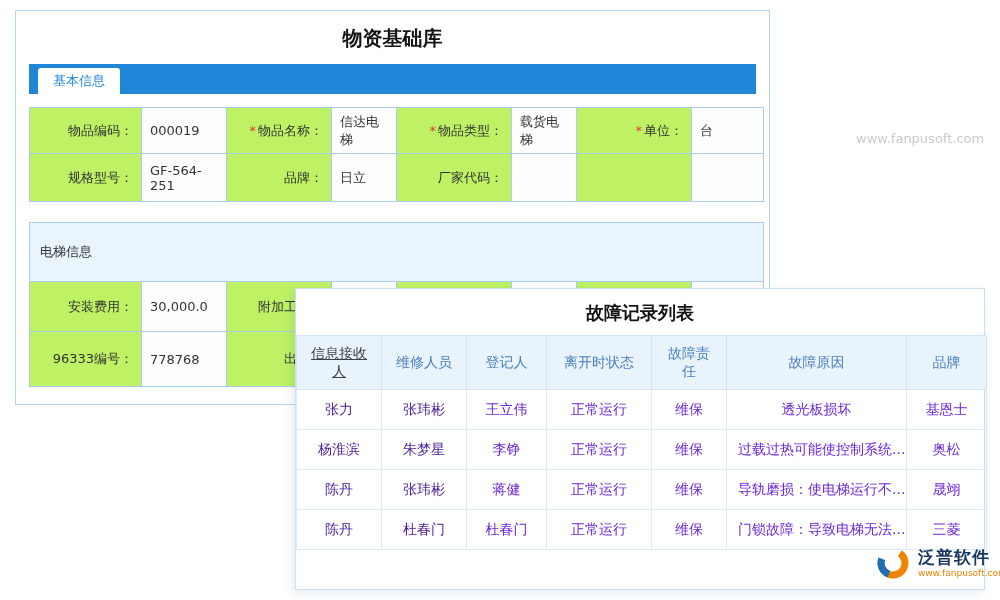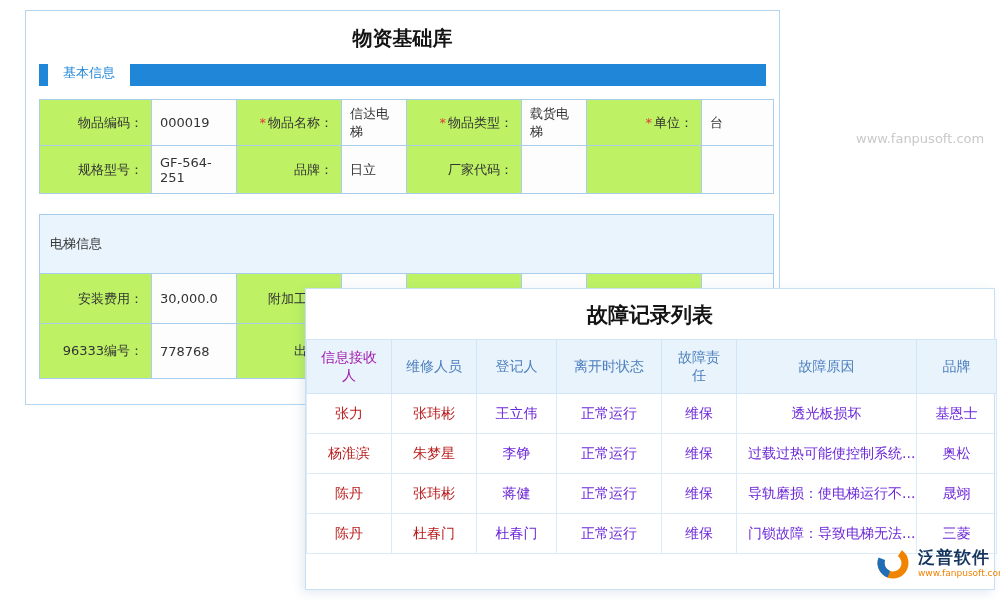--- a/index.html
+++ b/index.html
@@ -1,48 +1,48 @@
 <!DOCTYPE html>
 <html><head>
 <meta charset="utf-8">
 <style>
   * { box-sizing: border-box; margin: 0; padding: 0; }
   html,body { background:#fff; }
   body { font-family: "DejaVu Sans", "Liberation Sans", sans-serif; }
   .stage { position:relative; width:1000px; height:600px; background:#fff; overflow:hidden; }
 
-  .panel { position:absolute; background:#fff;margin-left:10px; }
+  .panel { position:absolute; background:#fff; }
   .back  { left:15px; top:10px; width:755px; height:395px; border:1px solid #b5d6f0; z-index:1; }
   .front { left:295px; top:288px; width:690px; height:302px; border:1px solid #c9e0f4;
            box-shadow:-3px 3px 10px rgba(30,90,150,0.12); z-index:2; }
 
   .panel-title { text-align:center; font-weight:bold; color:#141414; }
   .back  .panel-title { font-size:20px; padding:14px 0 12px; }
-  .front .panel-title { font-size:21px; padding:12px 0 10px; }
-
-  .tabbar { margin:0 13px; height:22px; background:#1f86d8; display:flex; align-items:flex-end; padding-left:9px; }
+  .front .panel-title { font-size:18px; padding:12px 0 10px; }
+
+  .tabbar { margin:0 13px; height:30px; background:#1f86d8; display:flex; align-items:flex-end; padding-left:9px; }
   .tab { background:#ffffff; color:#1f86d8; font-size:13px; height:26px; line-height:26px;
          padding:0 15px; border-radius:3px 3px 0 0; cursor:pointer; }
 
   table.form { border-collapse:collapse; table-layout:fixed; width:734px; margin:13px 13px 0 13px; }
   table.form td { border:1px solid #a9cdec; font-size:13px; color:#333; padding:4px 8px; background:#fff;
                   word-wrap:break-word; overflow:hidden; }
   table.form td.lbl { text-align:right; background:#bef264; }
   table.form td.lbl.cutlbl { text-align:right; }
   table.form td.val { text-align:left; background:#fdfdfe; }
   .req { color:#e23b3b; margin-right:2px; }
   tr.section-head td { background:#eaf4fc; text-align:left; color:#333; padding:20px 10px; font-size:13px; }
 
   table.grid { border-collapse:collapse; table-layout:fixed; width:690px; }
   table.grid th { background:#e9f3fc; color:#4b7fbd; font-weight:normal; font-size:14px;
                   border:1px solid #d2e5f6; height:54px; padding:4px 11px; }
-  table.grid th.first { color:#a21caf; }
+  table.grid th.first { color:#404040;text-decoration:underline; }
   table.grid td { border:1px solid #dcebf8; font-size:14px; color:#6d28d9; text-align:center; height:40px;
                   padding:0 11px; white-space:nowrap; overflow:hidden; text-overflow:clip; }
-  table.grid td.link { color:#b91c1c; cursor:pointer;font-family:Liberation Mono, monospace; }
+  table.grid td.link { color:#4c1d95; cursor:pointer;font-family:Liberation Mono, monospace; }
 
   .wm-top { position:absolute; left:856px; top:131px; font-size:13px; color:#c9c9c9; z-index:1; }
 
   .brand-logo { position:absolute; left:874px; top:544px; z-index:5; display:flex; align-items:center; gap:6px; }
   .brand-texts { display:flex; flex-direction:column; line-height:1.15; }
   .brand-name { font-size:17px; font-weight:bold; color:#16355e; letter-spacing:1px; }
   .brand-site { font-size:9px; color:#f08300; }
 </style>
 </head>
 <body>

